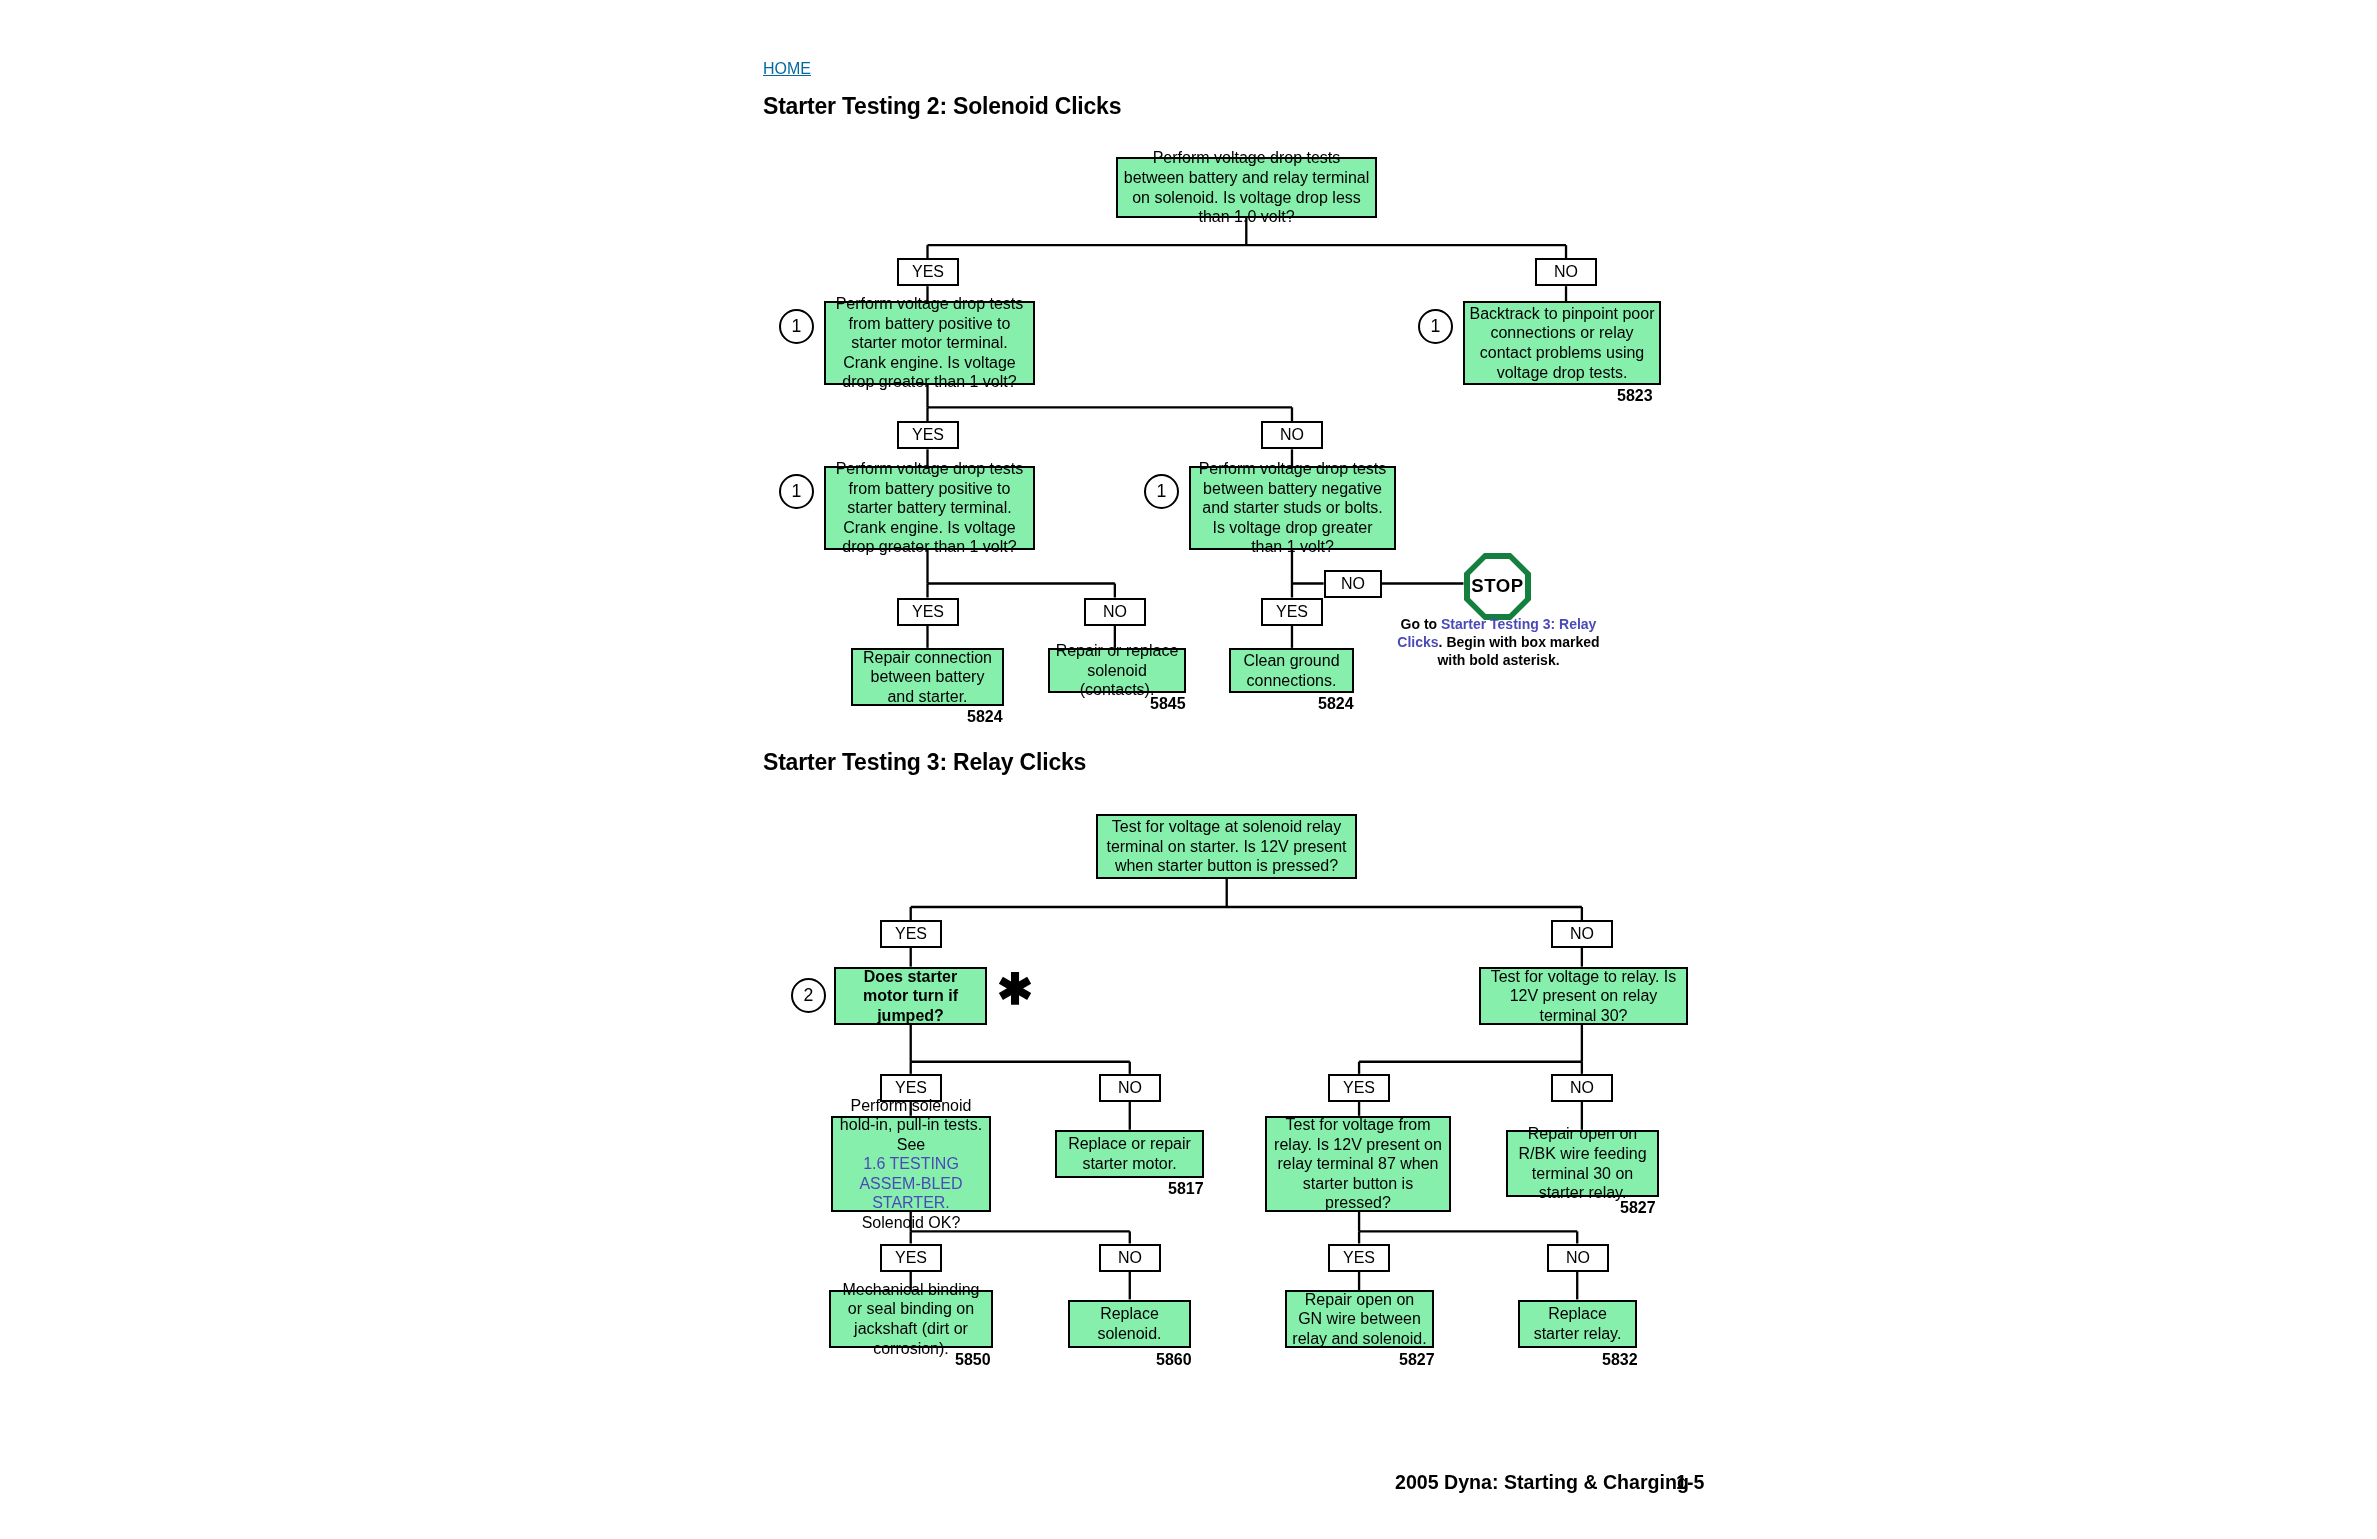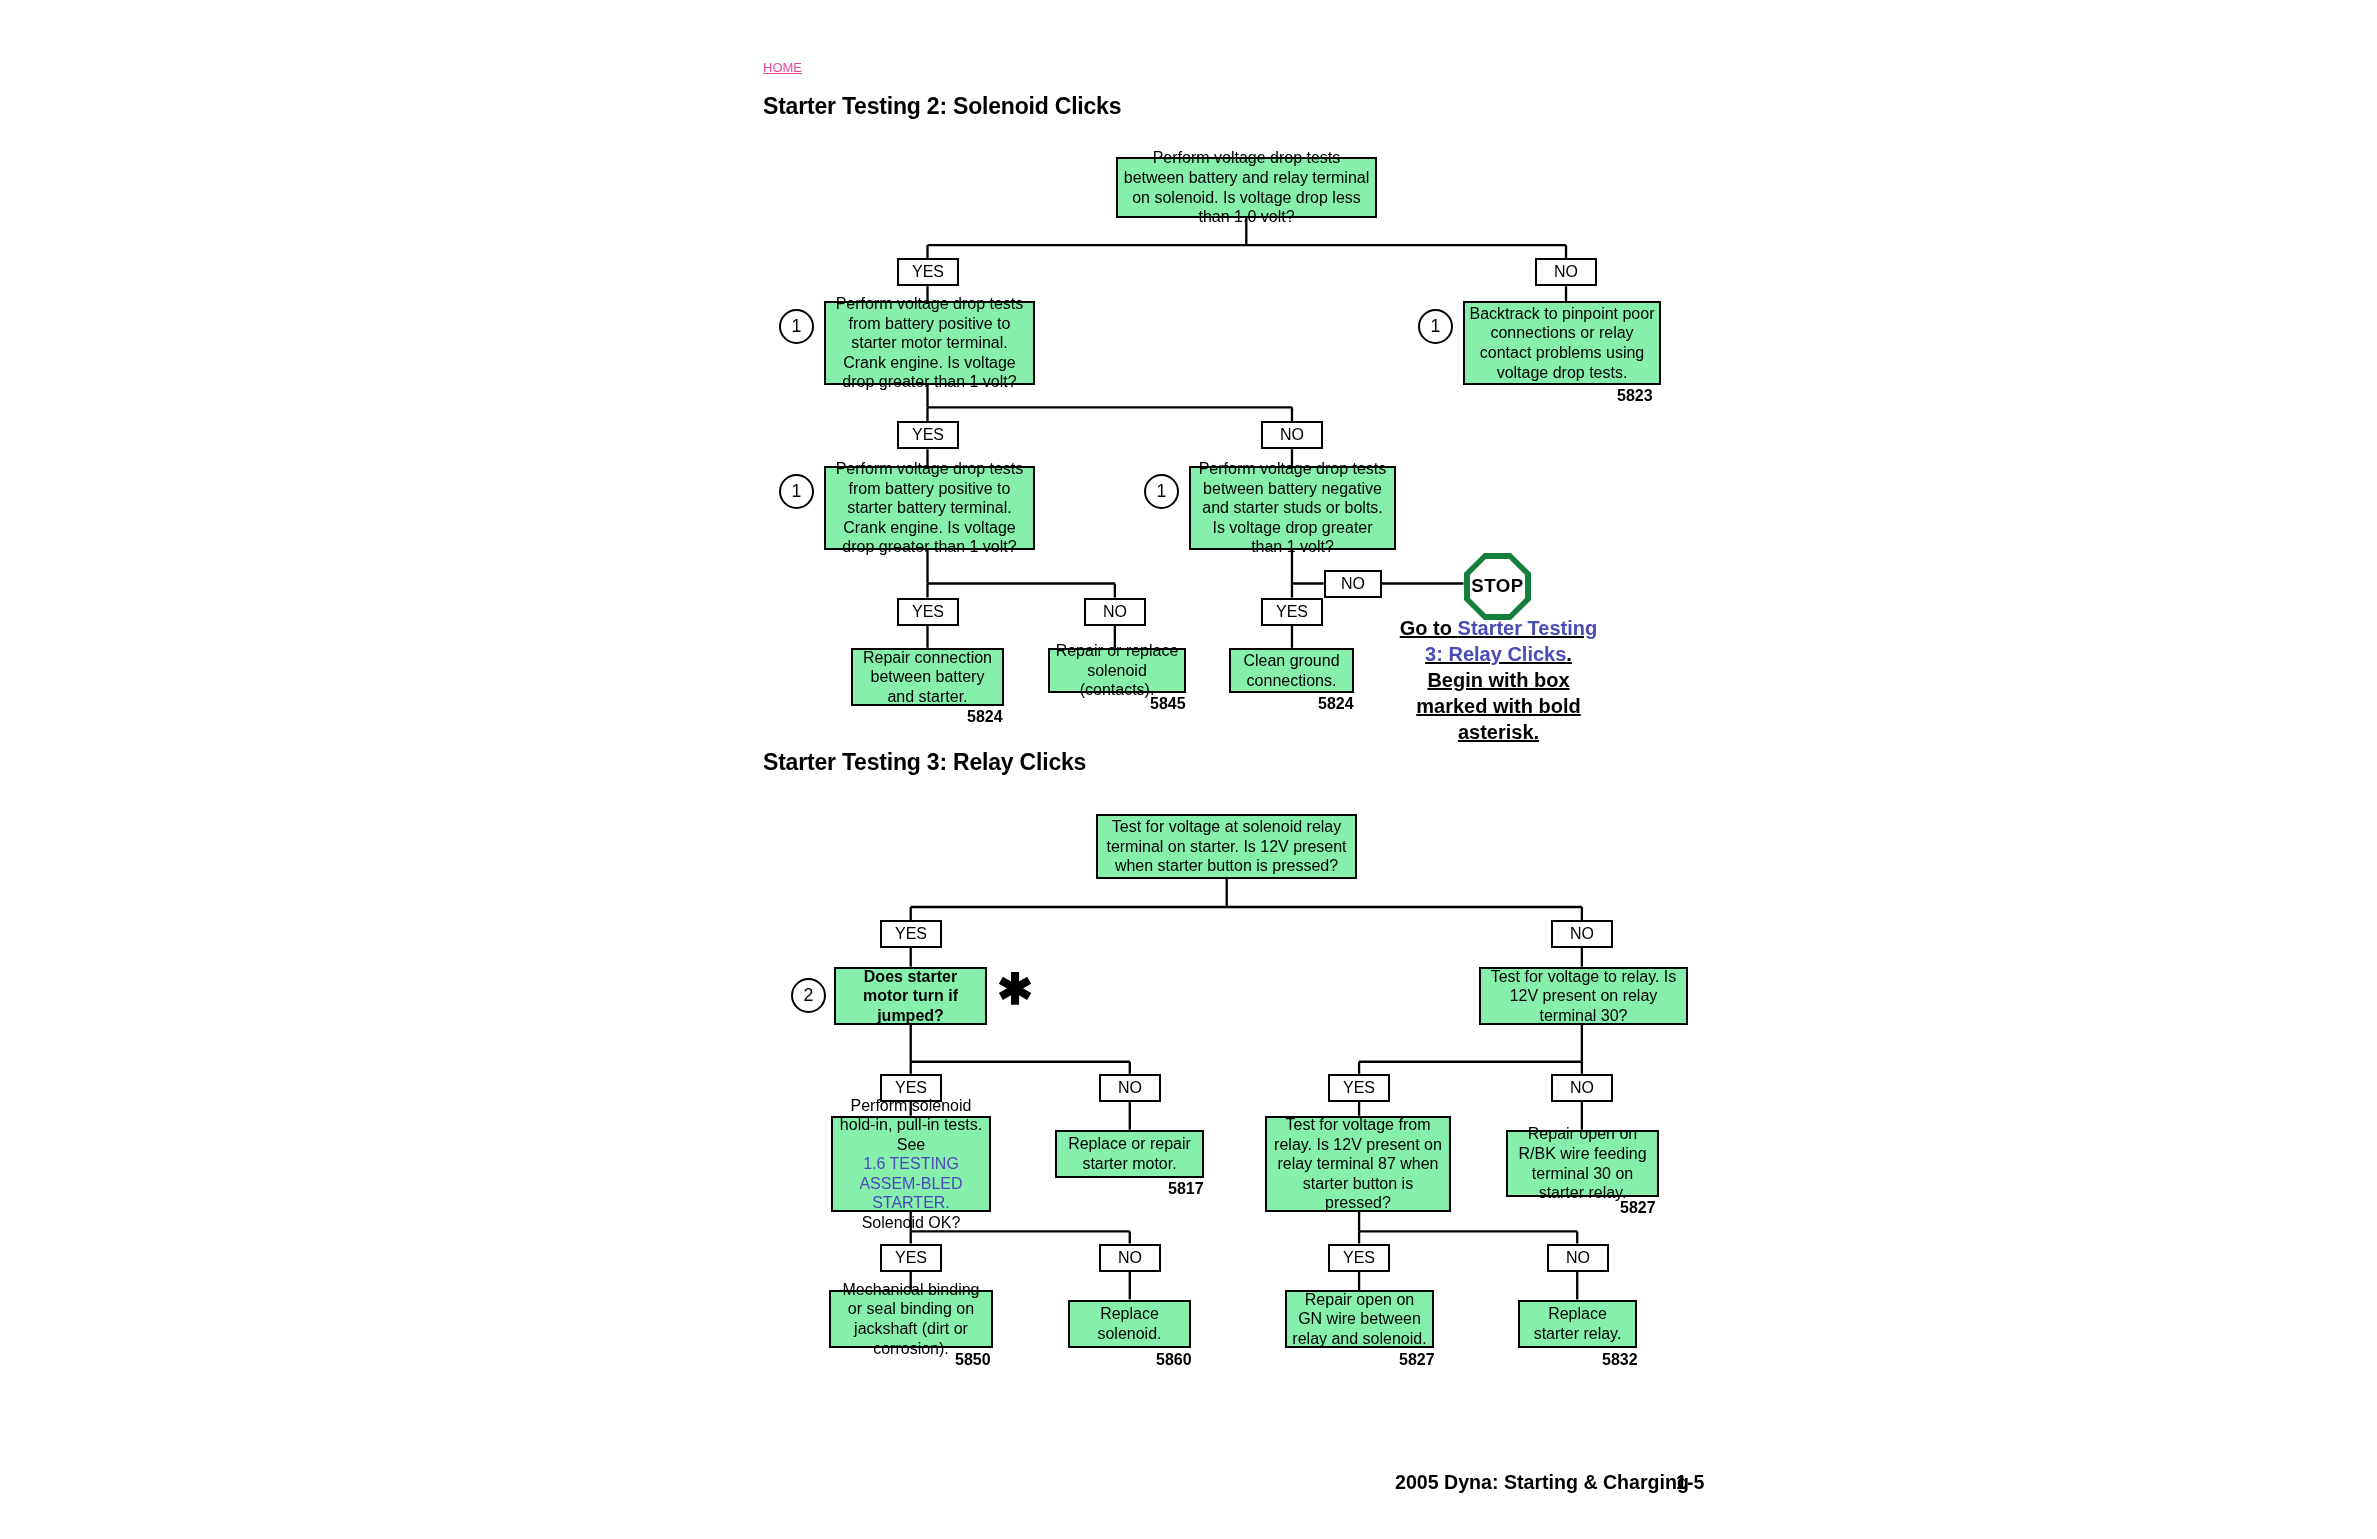--- a/index.html
+++ b/index.html
@@ -3,21 +3,21 @@
 <meta charset="utf-8">
 <style>
   html,body{margin:0;padding:0;background:#ffffff;}
   body{
     width:2377px;height:1539px;position:relative;overflow:hidden;
     font-family:"Liberation Sans", sans-serif;color:#000;
   }
   .page{position:absolute;left:0;top:0;width:2377px;height:1539px;}
 
   a.home-link{
-    position:absolute;font-size:13px;color:#ec4899;text-decoration:underline;
+    position:absolute;font-size:16px;color:#0369a1;text-decoration:underline;
     font-family:"Liberation Sans", sans-serif;
   }
   .section-title{
     position:absolute;font-size:23px;font-weight:bold;letter-spacing:-0.2px;
     font-family:"Liberation Sans", sans-serif;white-space:nowrap;
   }
   .footer{
     position:absolute;font-size:19.6px;font-weight:bold;white-space:nowrap;
   }
 
@@ -49,23 +49,22 @@
     clip-path:polygon(30% 0%,70% 0%,100% 30%,100% 70%,70% 100%,30% 100%,0% 70%,0% 30%);
     display:flex;align-items:center;justify-content:center;
   }
   .stop-inner{
     width:calc(100% - 11.2px);height:calc(100% - 11.2px);background:#fff;
     clip-path:polygon(30% 0%,70% 0%,100% 30%,100% 70%,70% 100%,30% 100%,0% 70%,0% 30%);
     display:flex;align-items:center;justify-content:center;
     font-size:18.6px;font-weight:bold;letter-spacing:0.5px;
   }
   .goto-note{
-    position:absolute;font-size:20px;font-weight:bold;text-align:center;
+    position:absolute;font-size:14px;font-weight:bold;text-align:center;
     line-height:1.3;
-    text-decoration:underline;
   }
   .lnk{color:#4a4ab8;}
   svg.wires{position:absolute;left:0;top:0;width:2377px;height:1539px;pointer-events:none;}
   svg.wires line, svg.wires path{stroke:#000;stroke-width:2.5;fill:none;}
 </style>
 </head>
 <body>
 
 <div class="page">
 

